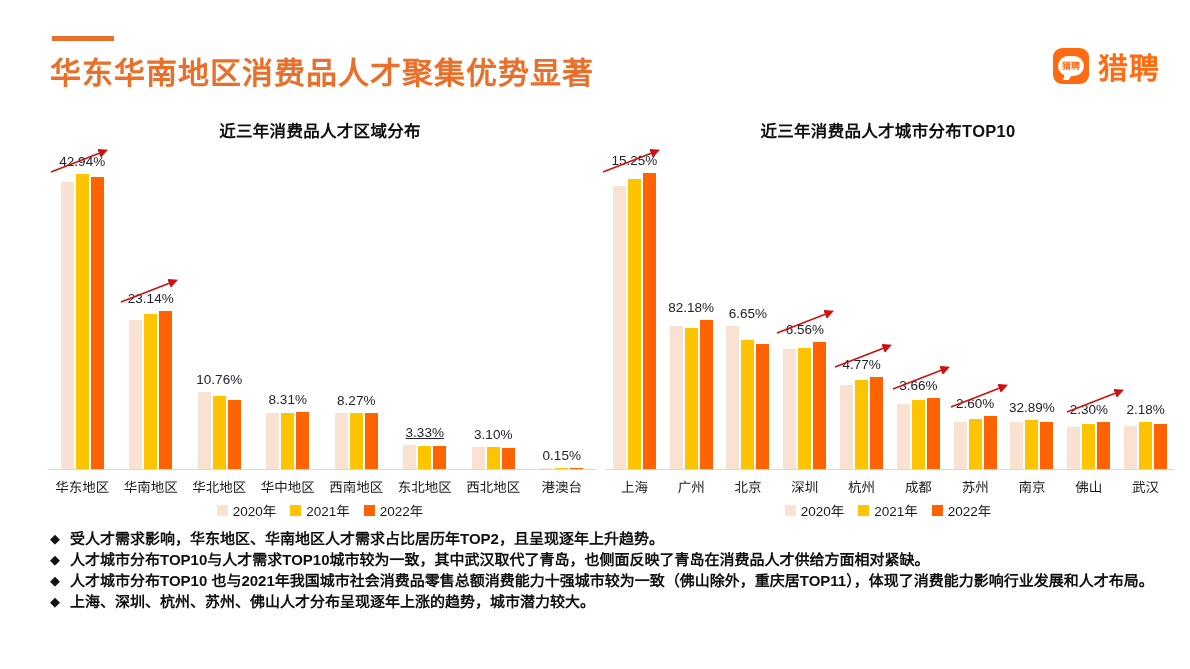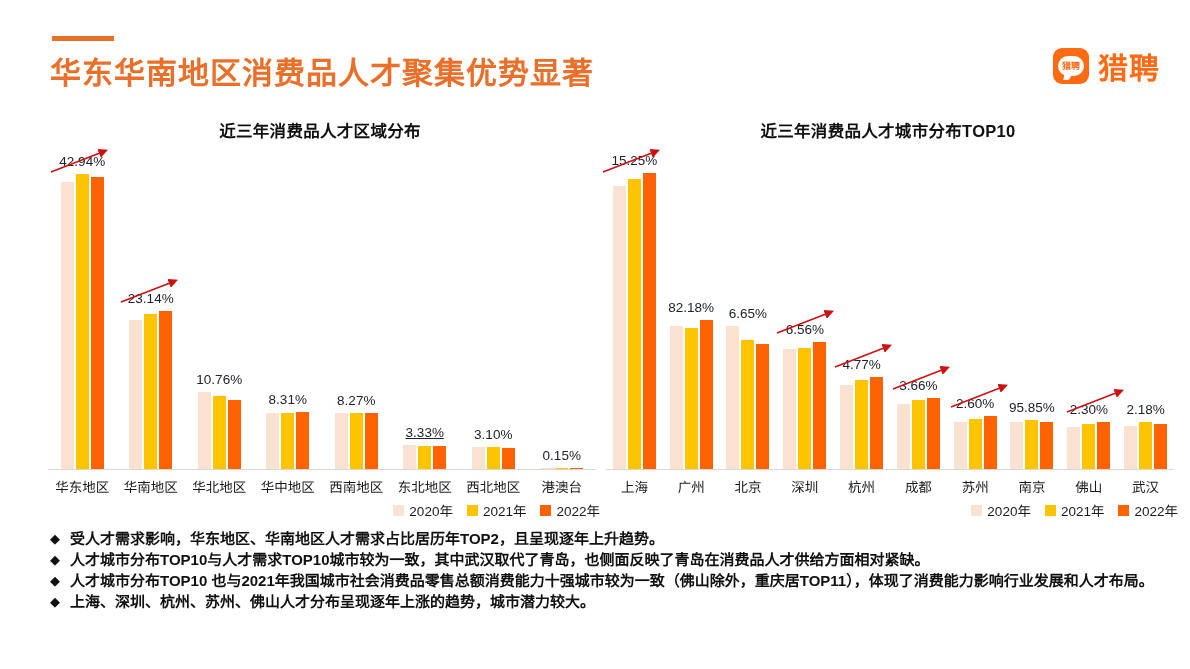--- a/index.html
+++ b/index.html
@@ -174,21 +174,21 @@
   .xlabel {
     flex: 1 1 0;
     text-align: center;
     font-size: 13.5px;
     color: #1a1a1a;
     white-space: nowrap;
   }
 
   .legend {
     display: flex;
-    justify-content: flex-end;
+    justify-content: center;
     align-items: center;
     gap: 14px;
     margin-top: 30px;
   }
   .legend-item {
     display: flex;
     align-items: center;
     gap: 5px;
     font-size: 13.5px;
     color: #1a1a1a;
@@ -407,21 +407,21 @@
             <div class="bar y2022" style="width: 13px; height: 52.7515px;"></div>
           </div>
           <div class="val-label" style="bottom: 57.7515px; left: 50%;">2.60%</div>
         </div>
         <div class="group">
           <div class="bars" style="gap: 2px;">
             <div class="bar y2020" style="width: 13px; height: 46.5455px;"></div>
             <div class="bar y2021" style="width: 13px; height: 49.4545px;"></div>
             <div class="bar y2022" style="width: 13px; height: 47.5152px;"></div>
           </div>
-          <div class="val-label" style="bottom: 54.4545px; left: 50%;">95.85%</div>
+          <div class="val-label" style="bottom: 54.4545px; left: 50%;">32.89%</div>
         </div>
         <div class="group">
           <div class="bars" style="gap: 2px;">
             <div class="bar y2020" style="width: 13px; height: 41.697px;"></div>
             <div class="bar y2021" style="width: 13px; height: 44.6061px;"></div>
             <div class="bar y2022" style="width: 13px; height: 47.5152px;"></div>
           </div>
           <div class="val-label" style="bottom: 52.5152px; left: 50%;">2.30%</div>
         </div>
         <div class="group">

